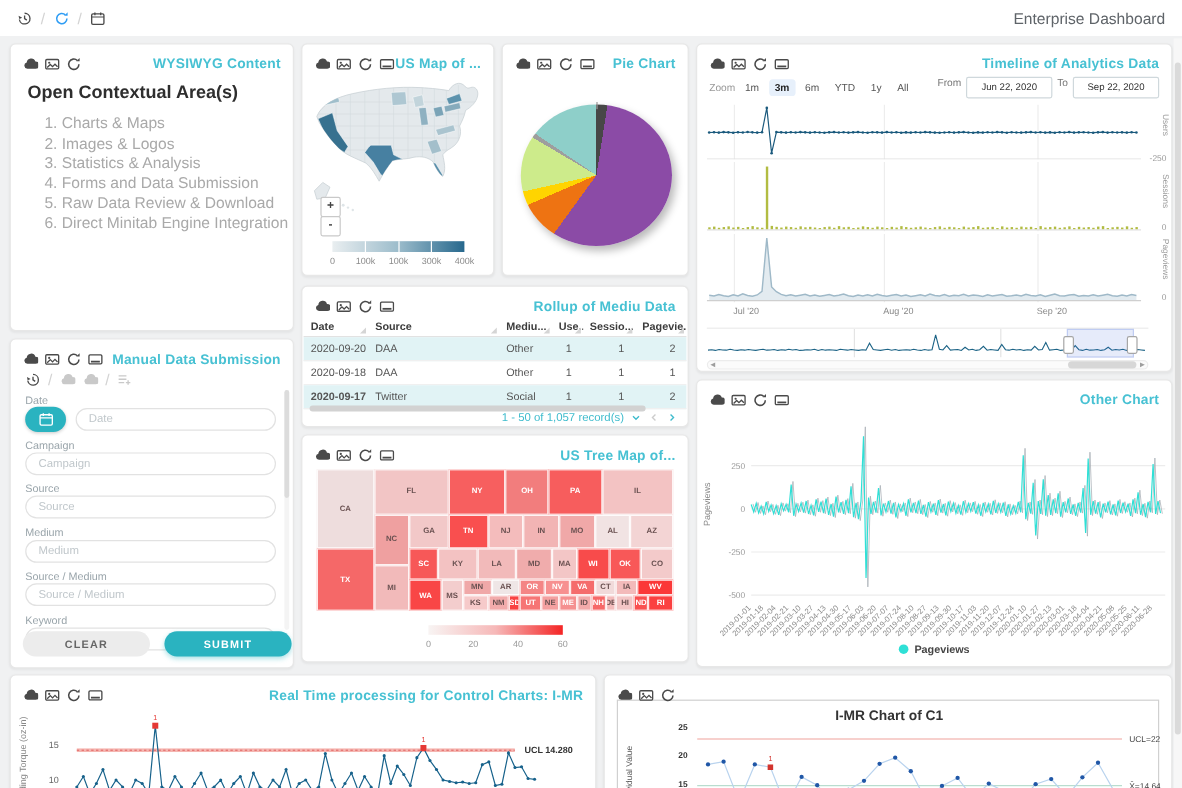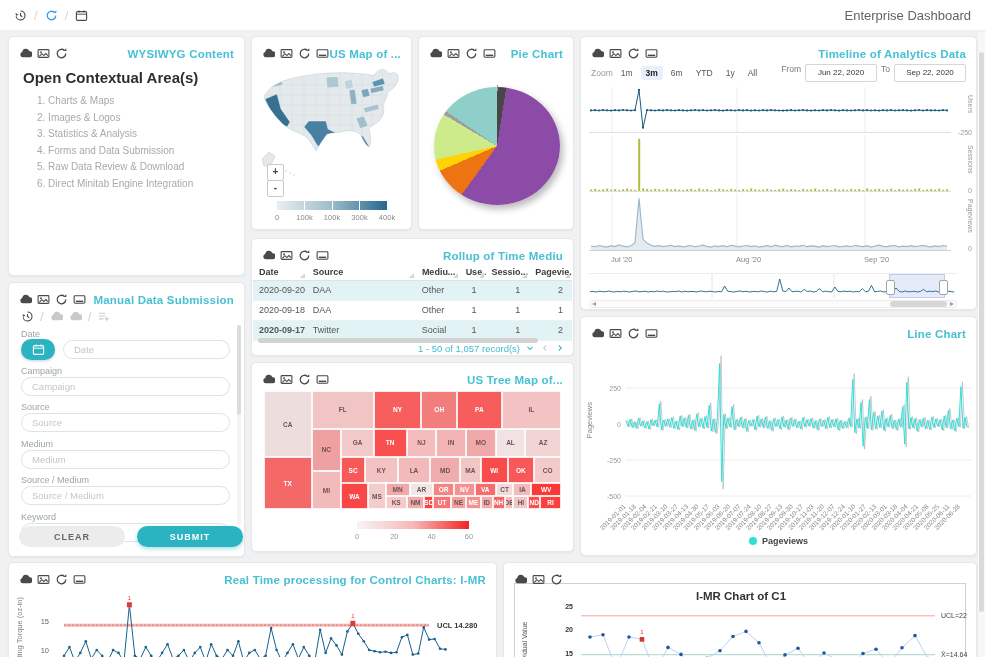--- a/index.html
+++ b/index.html
@@ -24,21 +24,21 @@
   #p-tl{left:580px;top:36px;width:397px;height:274px;}
   #p-roll{left:251px;top:238px;width:323px;height:118px;}
   #p-man{left:8px;top:282px;width:237px;height:275px;}
   #p-tree{left:251px;top:362px;width:323px;height:190px;}
   #p-line{left:580px;top:316px;width:397px;height:240px;}
   #p-cc{left:8px;top:562px;width:489px;height:120px;}
   #p-imr{left:503px;top:562px;width:474px;height:120px;}
   
   .wys-h{position:absolute;left:14px;top:32px;font-size:15px;font-weight:bold;color:#2e2e2e;}
   .wys-list{position:absolute;left:28px;top:58px;}
-  .wys-item{font-size:10px;color:#a9a9a9;height:16.5px;}
+  .wys-item{font-size:13px;color:#a9a9a9;height:16.5px;}
   .wys-note{position:absolute;left:14px;top:146px;width:205px;font-size:9.5px;font-weight:bold;color:#3a3a3a;line-height:1.35;}
   
   .mapsvg{position:absolute;left:4px;top:24px;}
   .mzoom{position:absolute;left:15px;width:15px;height:15px;background:#fff;border:1px solid #c9c9c9;border-radius:2px;font-size:10px;font-weight:bold;color:#444;text-align:center;line-height:14px;cursor:pointer;}
   .mlegend{position:absolute;left:25px;top:164px;width:110px;height:9px;background:linear-gradient(to right,#e9eef0,#9cbccb,#27688d);}
   .mlsep{position:absolute;top:0;width:1px;height:9px;background:#fff;}
   .mlt{position:absolute;top:176px;font-size:7.5px;color:#8a8a8a;transform:translateX(-50%);}
   
   .pie{position:absolute;left:15px;top:50px;width:126px;height:118px;border-radius:50%;box-shadow:3px 4px 7px rgba(0,0,0,.28);}
   .pietick{position:absolute;left:50%;top:-2px;width:1px;height:6px;background:#9a9a9a;}
@@ -549,21 +549,21 @@
         <span class="pic"><svg viewBox="0 0 14 14">
             <use href="#sym-image"></use>
           </svg></span>
         <span class="pic"><svg viewBox="0 0 14 14">
             <use href="#sym-refresh"></use>
           </svg></span>
         <span class="pic"><svg viewBox="0 0 14 14">
             <use href="#sym-card"></use>
           </svg></span>
       </span>
-    <h2 class="ptitle">Rollup of Time Mediu</h2>
+    <h2 class="ptitle">Rollup of Mediu Data</h2>
     </header>
   <div class="rtable" id="roll-table">
       <div class="rhead">
         <span class="rc" style="width: 54px;">Date</span>
         <span class="rc" style="width: 110px;">Source</span>
         <span class="rc" style="width: 44px;">Mediu...</span>
         <span class="rc" style="width: 26px;">Use...</span>
         <span class="rc" style="width: 44px;">Sessio...</span>
         <span class="rc" style="width: 43px;">Pagevie...</span>
       </div>
@@ -753,21 +753,21 @@
         <span class="pic"><svg viewBox="0 0 14 14">
             <use href="#sym-image"></use>
           </svg></span>
         <span class="pic"><svg viewBox="0 0 14 14">
             <use href="#sym-refresh"></use>
           </svg></span>
         <span class="pic"><svg viewBox="0 0 14 14">
             <use href="#sym-card"></use>
           </svg></span>
       </span>
-    <h2 class="ptitle">Line Chart</h2>
+    <h2 class="ptitle">Other Chart</h2>
     </header>
   <span class="ylab" style="left:4px;top:85px">Pageviews</span>
   <svg id="lc-main" style="position:absolute;left:0;top:24px" width="397" height="194">
       <line x1="45" y1="47" x2="390" y2="47" stroke="#ececec"></line>
       <text x="40" y="49.5" font-family="Liberation Sans, sans-serif" font-size="7" fill="#999" text-anchor="end">250</text>
       <line x1="45" y1="83" x2="390" y2="83" stroke="#ececec"></line>
       <text x="40" y="85.5" font-family="Liberation Sans, sans-serif" font-size="7" fill="#999" text-anchor="end">0</text>
       <line x1="45" y1="119" x2="390" y2="119" stroke="#ececec"></line>
       <text x="40" y="121.5" font-family="Liberation Sans, sans-serif" font-size="7" fill="#999" text-anchor="end">-250</text>
       <line x1="45" y1="155" x2="390" y2="155" stroke="#ececec"></line>

